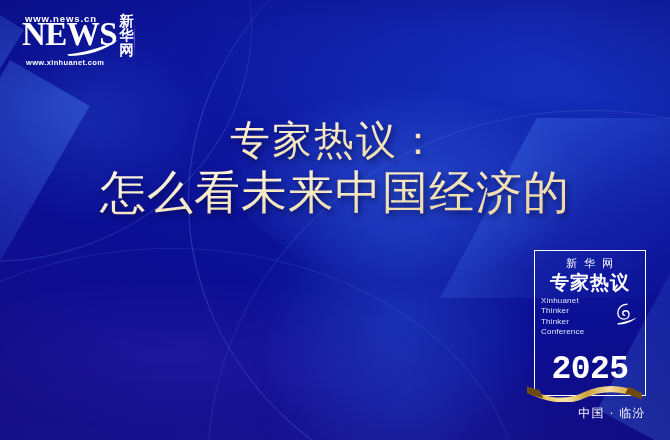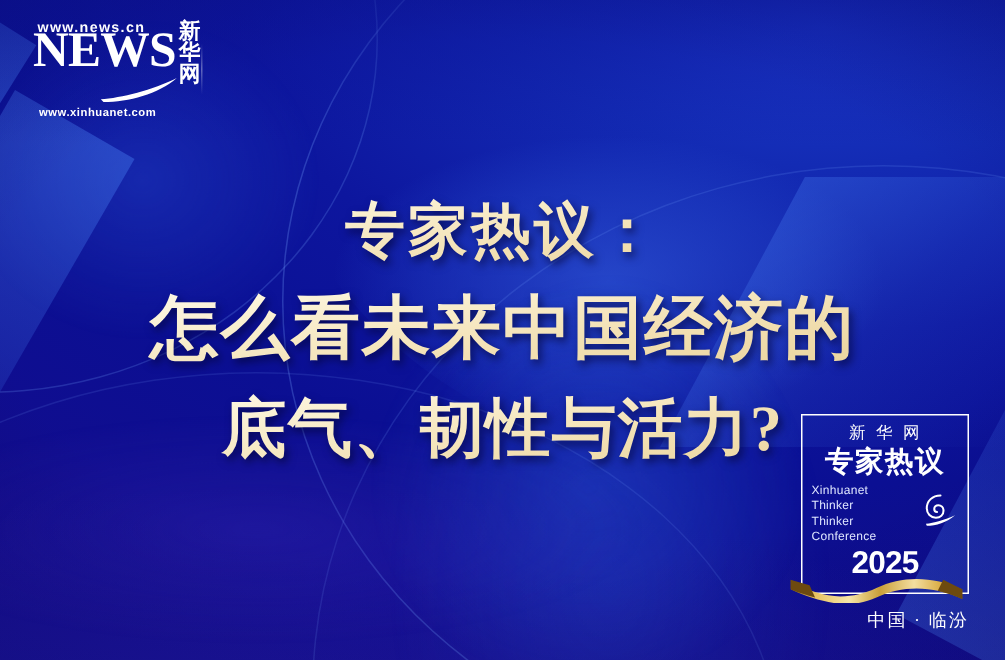--- a/index.html
+++ b/index.html
@@ -162,21 +162,21 @@
     font-weight: bold;
     letter-spacing: 0px;
     line-height: 1;
     padding-bottom: 10px;
   }
   .xh-bot {
     font-size: 7.5px;
     font-weight: bold;
     letter-spacing: .35px;
     line-height: 1;
-    margin-top: 15px;
+    margin-top: 3px;
     margin-left: 4px;
     white-space: nowrap;
   }
   .xh-swoosh {
     position: absolute;
     left: 42px;
     bottom: 10px;
     width: 58px;
     height: 16px;
     overflow: visible;
@@ -220,30 +220,29 @@
     position: absolute;
     left: 0;
     right: 0;
     top: 116px;
     z-index: 5;
     text-align: center;
     font-family: "Liberation Serif", serif;
   }
   .title-line {
     display: block;
-    font-weight: bold;
+    font-weight: normal;
     line-height: 1.23;
     background: linear-gradient(172deg, #fffdf2 0%, #faf0d2 30%, #f2e0b3 60%, #e8cf95 100%);
     -webkit-background-clip: text;
     background-clip: text;
     color: transparent;
     -webkit-text-fill-color: transparent;
     filter: drop-shadow(2px 3px 3px rgba(3,4,56,.70));
     white-space: nowrap;
-    margin-top: 13px;
   }
   .title-l1 { font-size: 40px; letter-spacing: 2px; }
   .title-l2 { font-size: 46px; letter-spacing: 1px; }
   .title-l3 { font-size: 43px; letter-spacing: 1px; }
 
   
   .badge {
     position: absolute;
     right: 24px;
     bottom: 18px;
@@ -286,26 +285,26 @@
     color: #dfe6ff;
     font-size: 8px;
     line-height: 1.32;
     text-align: left;
     letter-spacing: .2px;
   }
   .badge-en span { display: block; }
   .badge-mark { width: 24px; height: 24px; flex: 0 0 auto; margin-top: 6px; }
   .badge-year {
     color: #fff;
-    font-size: 21px;
+    font-size: 33px;
     font-weight: bold;
     line-height: 1;
     letter-spacing: -.5px;
-    margin-top: 1px;
-    font-family: Liberation Sans, sans-serif;
+    margin-top: 15px;
+    font-family: Liberation Mono, monospace;
   }
   .badge-ribbon {
     position: absolute;
     left: -7px;
     right: -7px;
     bottom: 20px;
     height: 20px;
     z-index: 3;
     pointer-events: none;
   }
@@ -354,21 +353,20 @@
     </div>
 
     <div class="logo-divider"></div>
 
 
   </div>
 
   <div class="title-block">
     <span class="title-line title-l1">专家热议：</span>
     <span class="title-line title-l2">怎么看未来中国经济的</span>
-    <span class="title-line title-l3">底气、韧性与活力?</span>
   </div>
 
   <div class="badge">
     <div class="badge-frame">
       <div class="badge-cn-top">新华网</div>
       <div class="badge-cn-main">专家热议</div>
       <div class="badge-en-row">
         <div class="badge-en">
           <span>Xinhuanet</span>
           <span>Thinker</span>

